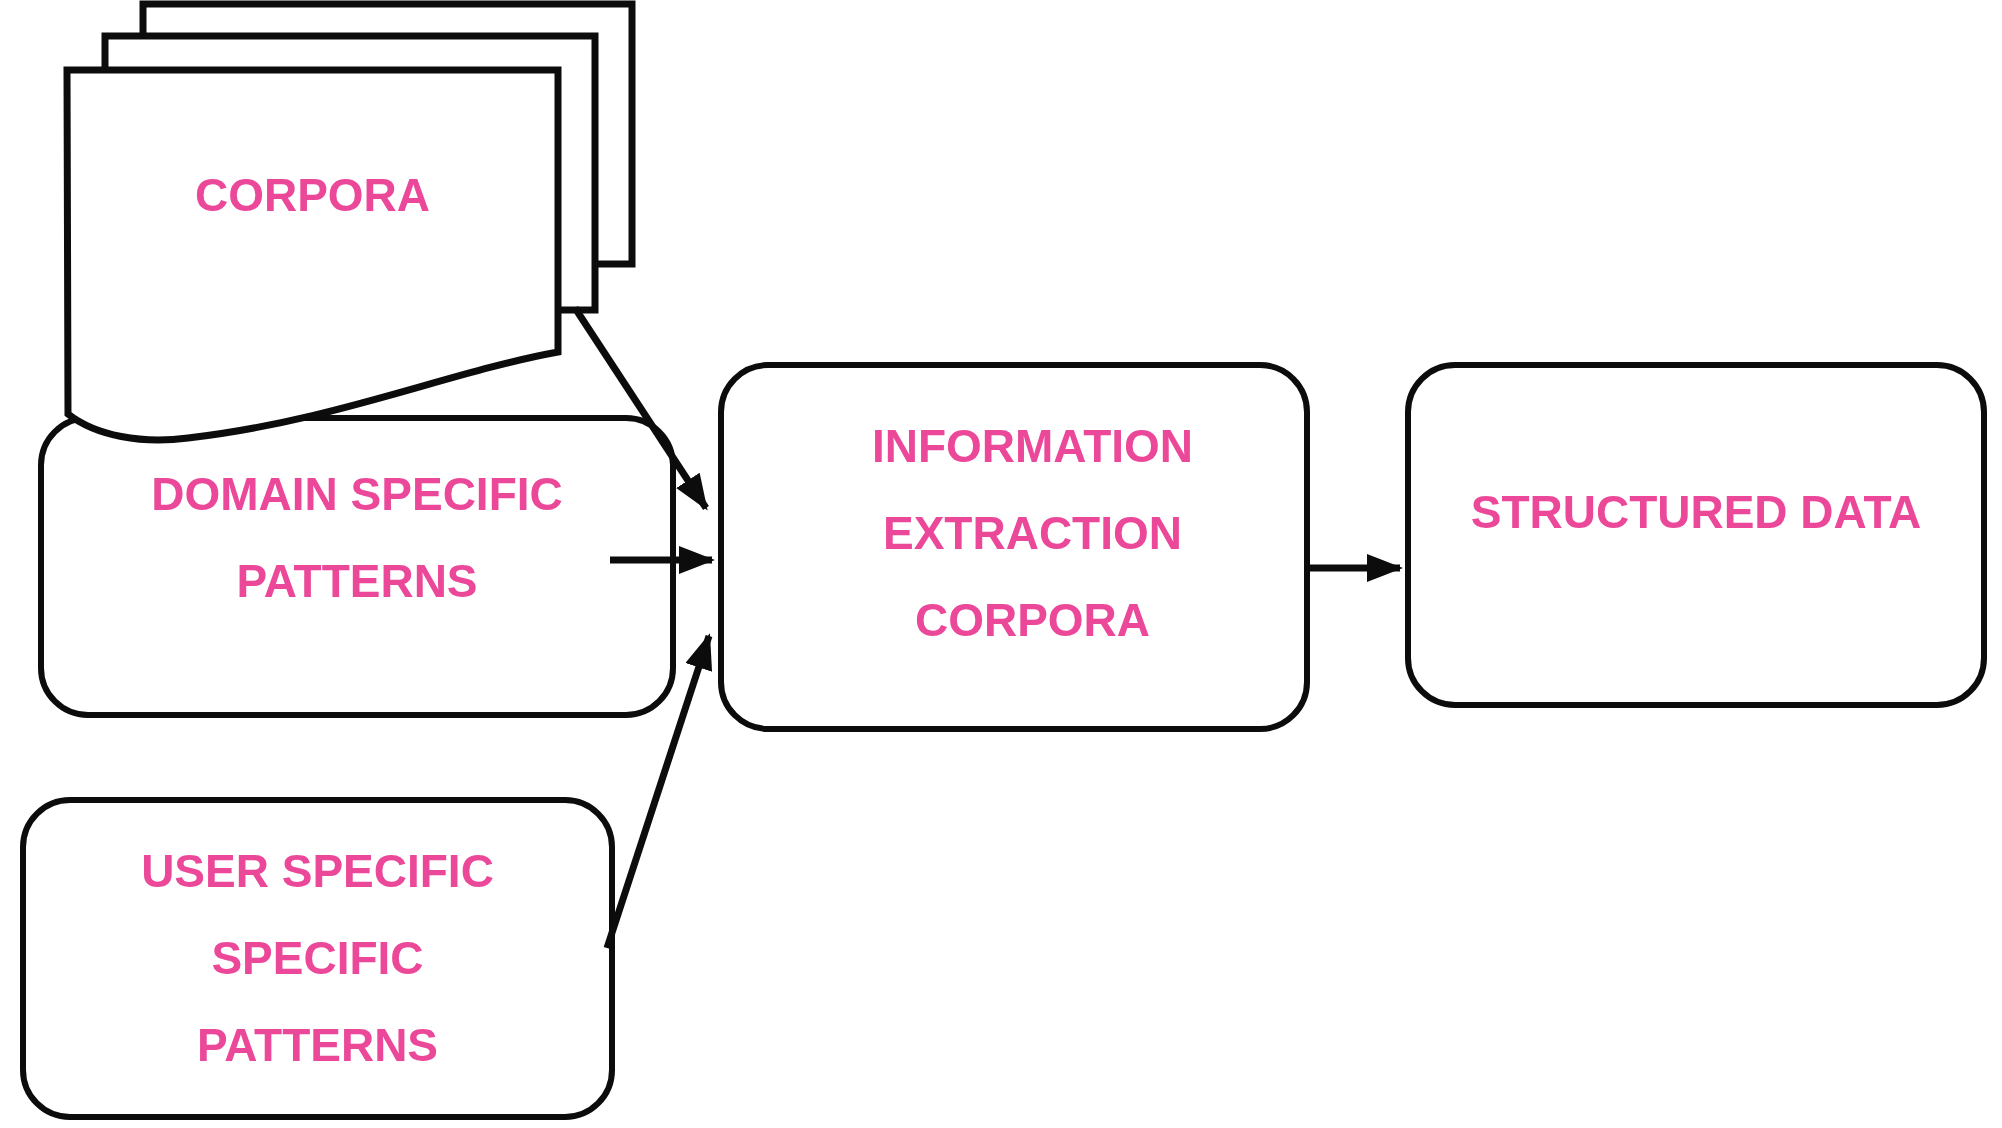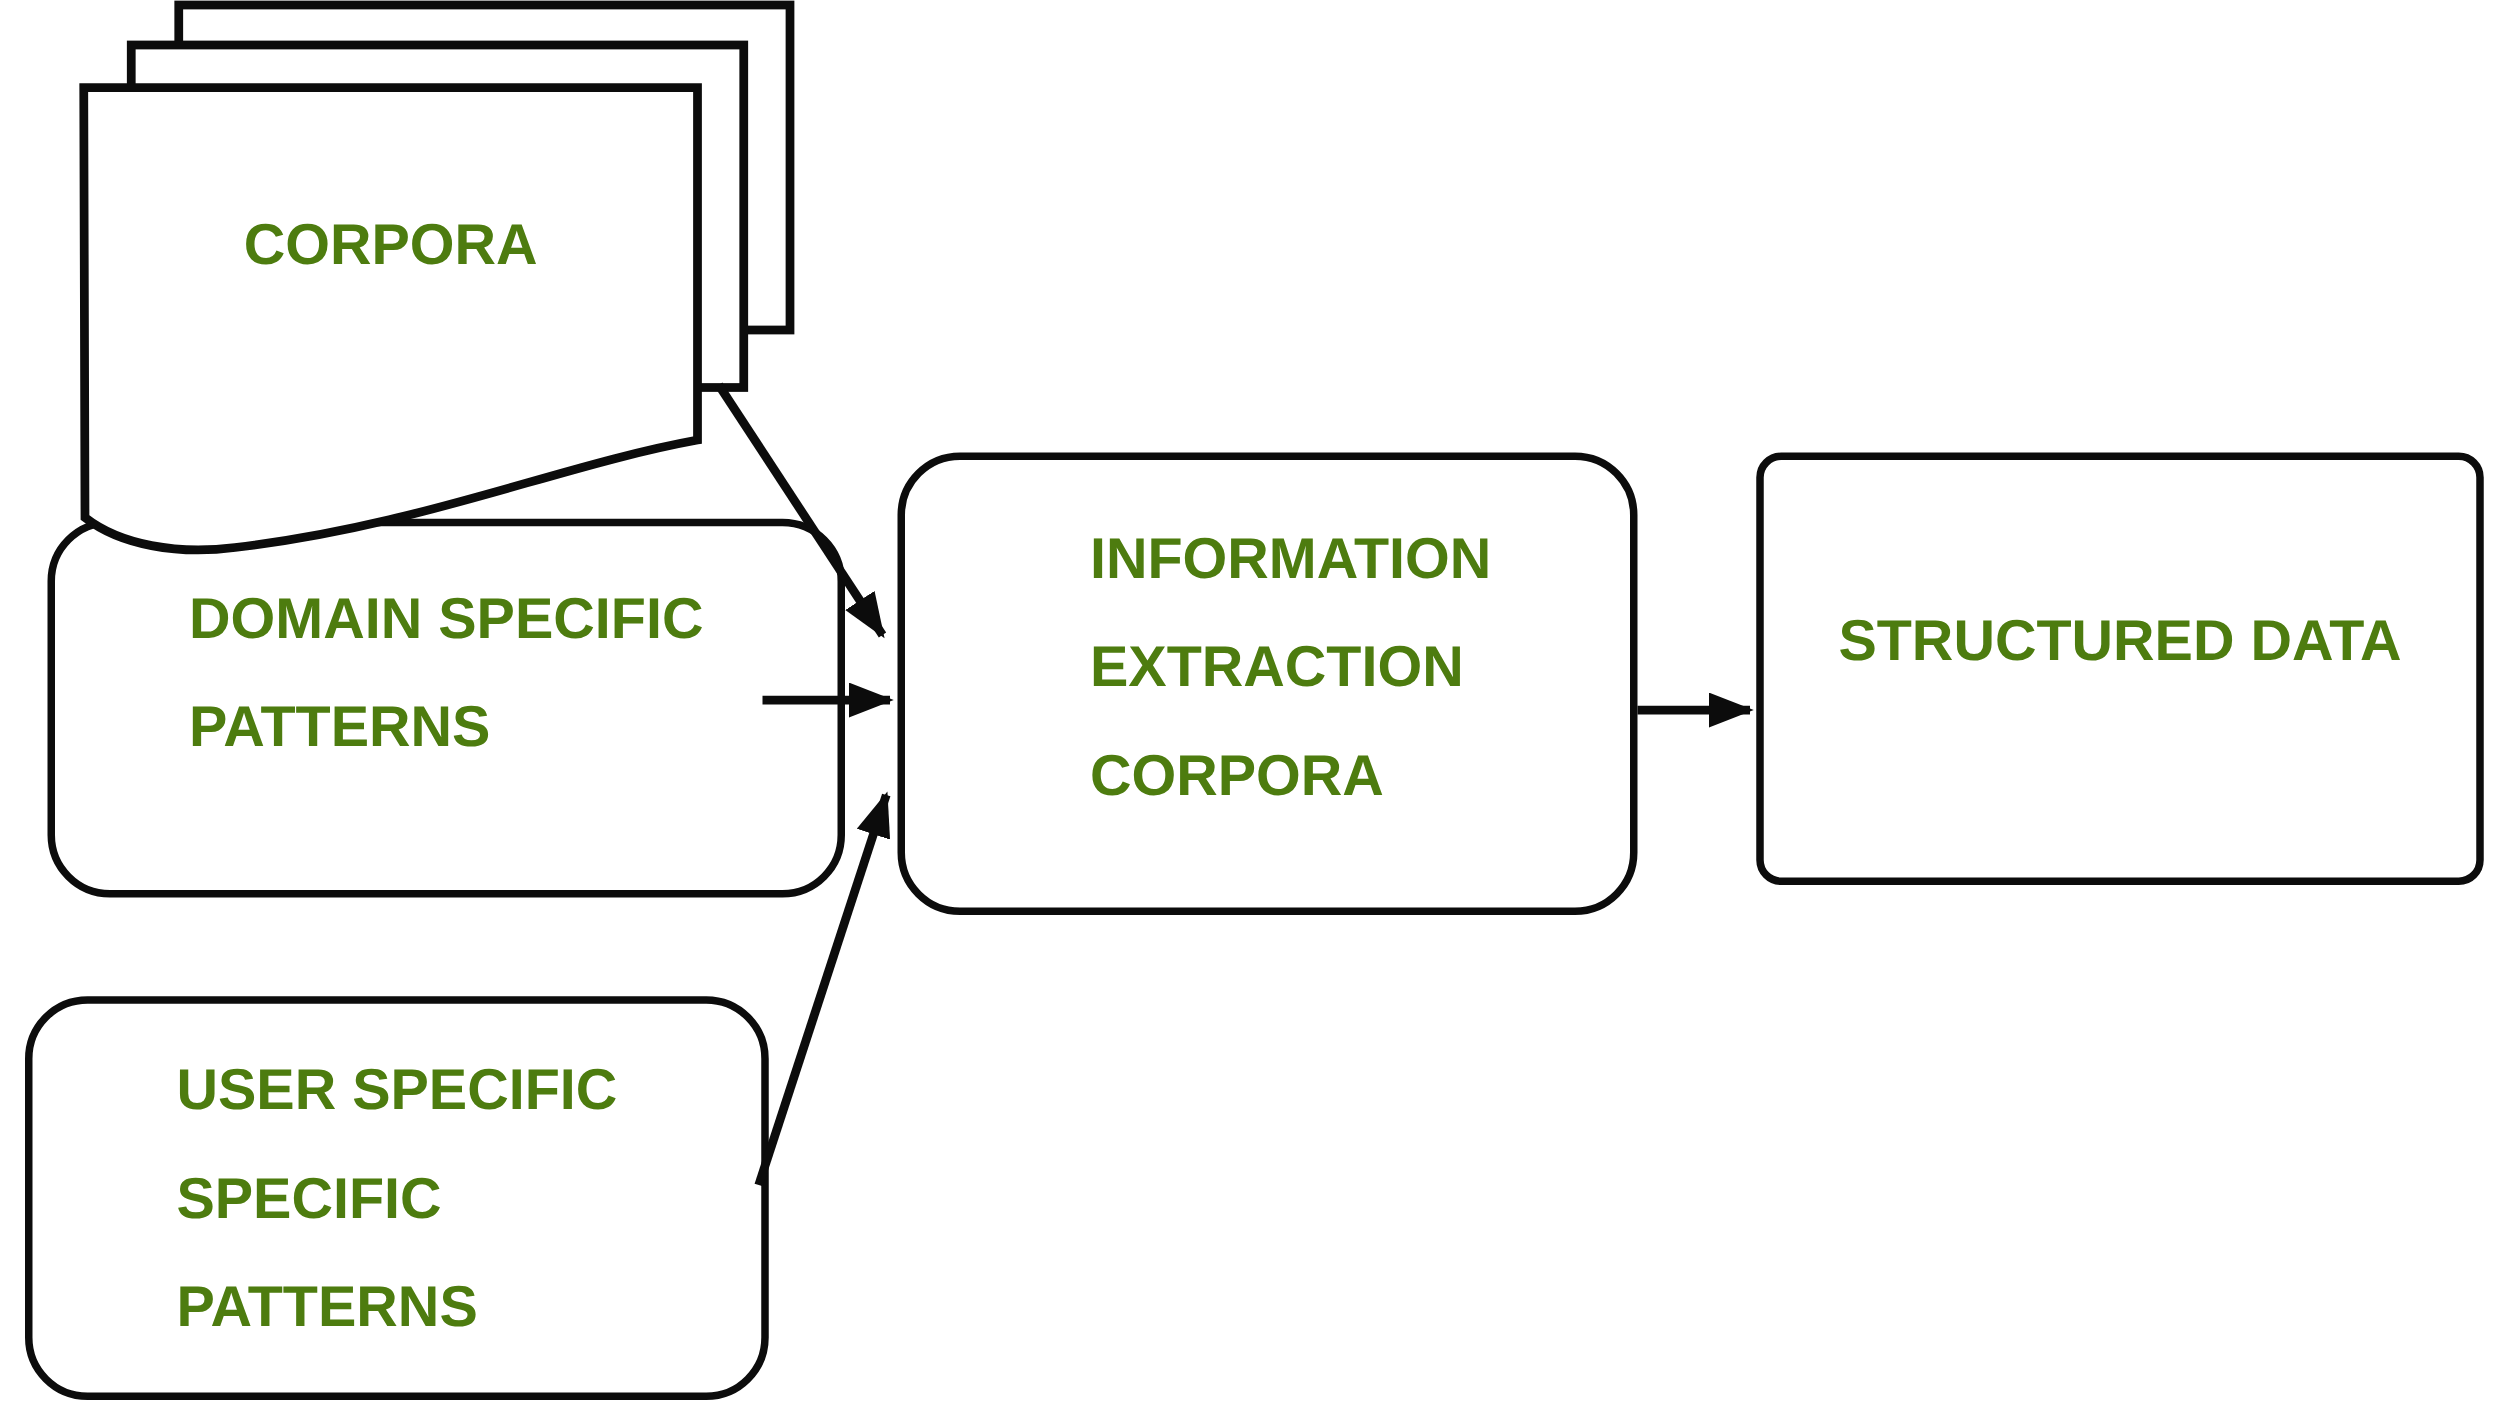--- a/index.html
+++ b/index.html
@@ -16,34 +16,34 @@
     box-sizing: border-box;
     border: 6px solid #0c0c0c;
     border-radius: 50px;
     background: #ffffff;
     display: flex;
     align-items: center;
     justify-content: center;
     z-index: 1;
   }
   .label {
-    text-align: left;
+    text-align: center;
     font-weight: 700;
     font-size: 46px;
-    color: #4d7c0f;
+    color: #ec4899;
   }
   .label .line { line-height: 87px; white-space: nowrap; }
   .single-line { line-height: 52px; }
 
   #node-dsk    { left: 38px;   top: 415px; width: 638px; height: 303px; }
   #node-dsk .label { margin-bottom: 58px; }
   #node-usp    { left: 20px;    top: 797px; width: 595px; height: 323px; }
   #node-engine { left: 718px;  top: 362px; width: 592px; height: 370px; padding-left: 37px; }
   #node-engine .label { margin-bottom: 28px; }
-  #node-sd     { left: 1405px; top: 362px; width: 582px; height: 346px; border-radius: 20px; }
+  #node-sd     { left: 1405px; top: 362px; width: 582px; height: 346px; }
   #node-sd .label { margin-bottom: 46px; }
 
   .corpora-label {
     position: absolute;
     left: 67px; top: 70px; width: 491px; height: 250px;
     display: flex; align-items: center; justify-content: center;
     z-index: 4;
   }
   .connectors {
     position: absolute;

